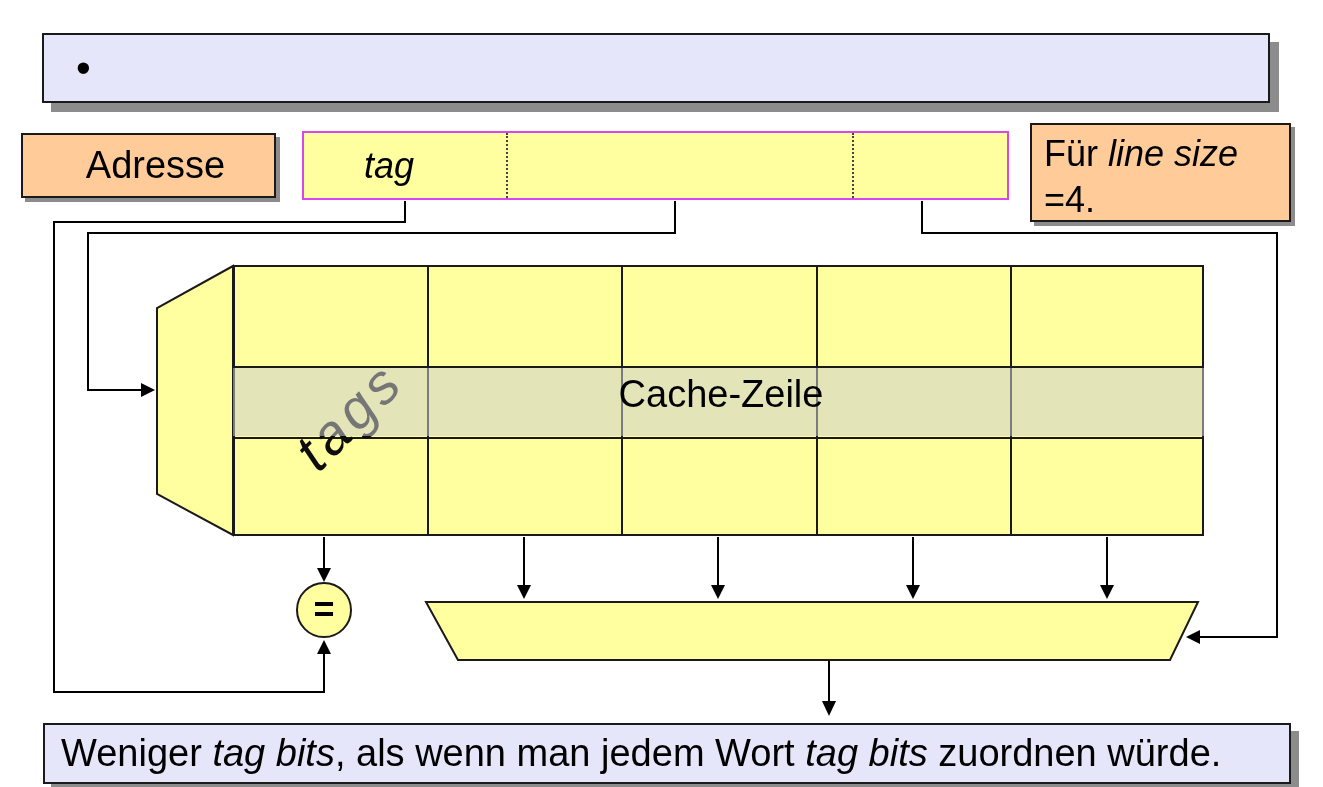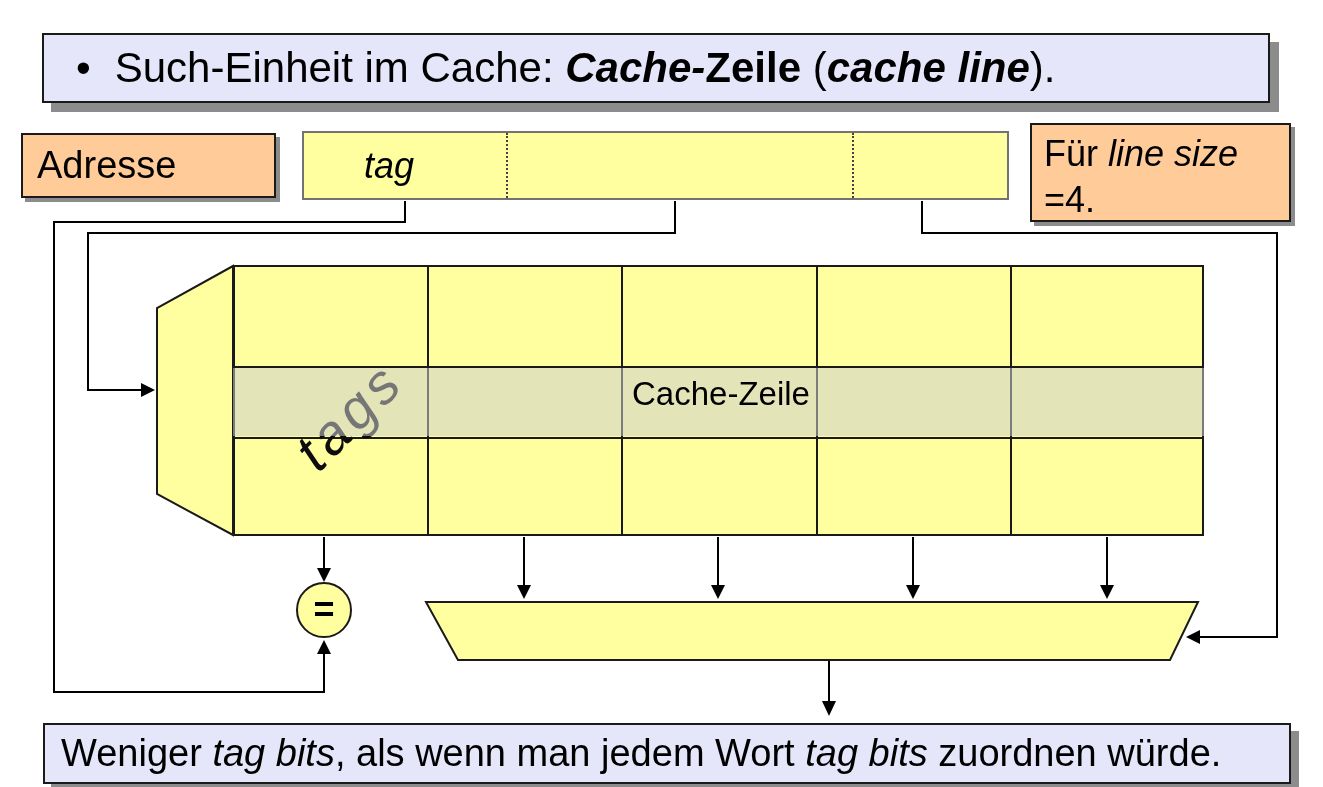--- a/index.html
+++ b/index.html
@@ -18,38 +18,38 @@
     box-sizing:border-box;
   }
   .notebox{
     background:var(--c-orange);
     border:2px solid #1a1a1a;
     box-shadow:4px 4px 0 var(--c-shadow);
     box-sizing:border-box;
   }
   .yellowbox{
     background:var(--c-yellow);
-    border:2px solid #737373;
+    border:2px solid #d946ef;
     box-sizing:border-box;
   }
   #title-box{left:42px;top:33px;width:1228px;height:70px;display:flex;align-items:center;font-size:42px;}
   #title-box .bullet{margin-left:32px;}
   #title-box .txt{margin-left:24px;white-space:nowrap;}
-  #adresse-box{left:21px;top:133px;width:255px;height:65px;display:flex;align-items:center;font-size:38px;padding-left:14px;}
+  #adresse-box{left:21px;top:133px;width:255px;height:65px;display:flex;align-items:center;font-size:38px;padding-left:14px;justify-content:center;}
   #address-bar{left:302px;top:131px;width:707px;height:69px;}
   .field-sep{position:absolute;top:0;height:100%;width:0;border-left:2px dotted #444;}
   .field-label{position:absolute;top:0;height:100%;display:flex;align-items:center;justify-content:center;font-size:36px;}
   #fuer-box{left:1030px;top:123px;width:261px;height:99px;font-size:36px;line-height:1.28;padding:6px 4px 0 12px;}
   
   #cache-array{left:233px;top:265px;width:971px;height:271px;background:var(--c-yellow);border:2px solid #1a1a1a;box-sizing:border-box;z-index:2;}
   .vline{position:absolute;top:0;width:2px;height:100%;background:#1a1a1a;}
   .hline{position:absolute;left:0;width:100%;height:2px;background:#1a1a1a;}
   #tags-label{left:286px;top:383px;font-size:56px;font-style:italic;letter-spacing:5px;transform:rotate(-45deg);z-index:3;color:#0d0d0d;}
   #highlight-row{left:233px;top:368px;width:971px;height:68px;background:rgba(205,205,205,0.55);z-index:4;}
-  #row-label{left:571px;top:368px;width:300px;height:52px;display:flex;align-items:center;justify-content:center;font-size:33px;z-index:5;}
+  #row-label{left:571px;top:368px;width:300px;height:52px;display:flex;align-items:center;justify-content:center;font-size:38px;z-index:5;}
   #footer-box{left:43px;top:723px;width:1248px;height:61px;display:flex;align-items:center;font-size:38px;padding-left:16px;box-shadow:8px 8px 0 var(--c-shadow);}
   
   #wires{left:0;top:0;z-index:1;}
   .shape{fill:var(--c-yellow);stroke:#1a1a1a;stroke-width:2px;}
   .wire{fill:none;stroke:#000;stroke-width:2px;}
   .head{fill:#000;stroke:none;}
   #eq-label{left:297px;top:583px;width:54px;height:54px;display:flex;align-items:center;justify-content:center;font-size:36px;font-weight:bold;z-index:3;}
 </style>
 </head>
 <body style="--c-bg: #ffffff; --c-lavender: #e6e6fa; --c-orange: #ffcc99; --c-yellow: #ffffa0; --c-highlight_overlay: #cdcdcd; --c-shadow: #8c8c8c; --c-line: #000000;">
@@ -82,21 +82,20 @@
   <polygon class="head" points="913,599 906,585 920,585"></polygon>
   <line class="wire" x1="1107" y1="537" x2="1107" y2="586"></line>
   <polygon class="head" points="1107,599 1100,585 1114,585"></polygon>
 
   <line class="wire" x1="829" y1="661" x2="829" y2="702"></line>
   <polygon class="head" points="829,716 822,701 836,701"></polygon>
 </svg>
 
 <div id="title-box" class="abs callout">
   <span class="bullet">•</span>
-  <span class="txt"><span>Such-Einheit im Cache: </span><span style="font-weight: bold; font-style: italic;">Cache-</span><span style="font-weight: bold;">Zeile</span><span> (</span><span style="font-weight: bold; font-style: italic;">cache line</span><span>).</span></span>
 </div>
 
 <div id="adresse-box" class="abs notebox">
   <span>Adresse</span>
 </div>
 
 <div id="address-bar" class="abs yellowbox">
   <span class="field-label" style="left:0;width:170px;font-style:italic;">tag</span>
   <div class="field-sep" style="left:202px;"></div>
   <div class="field-sep" style="left:548px;"></div>

